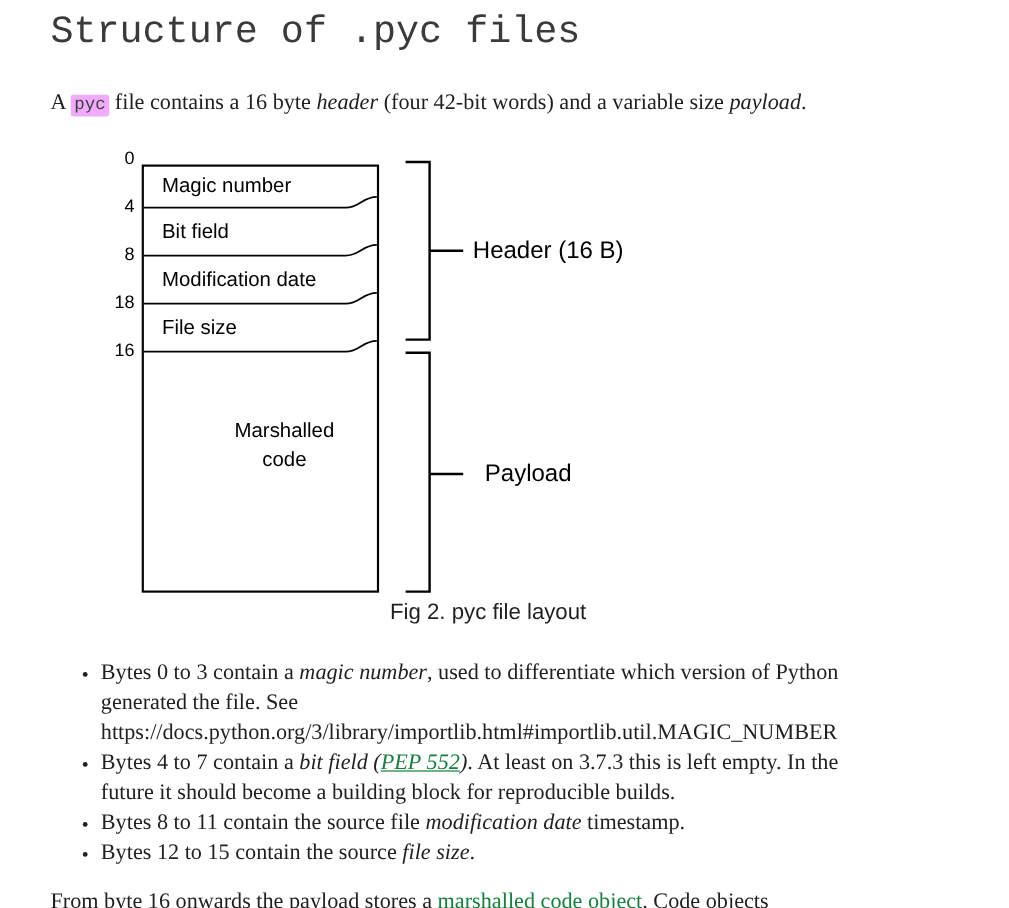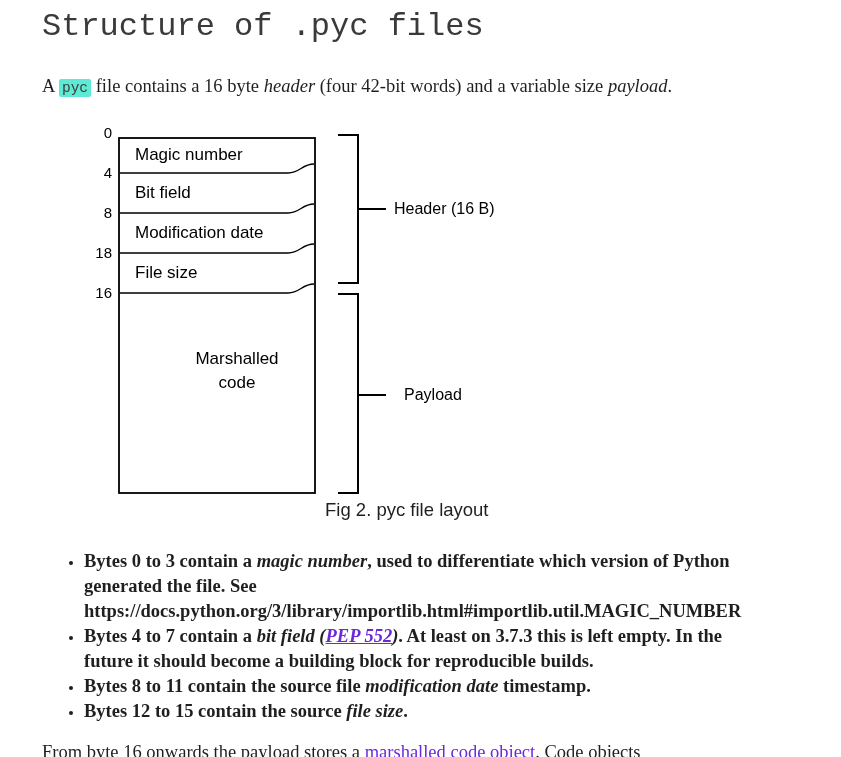--- a/index.html
+++ b/index.html
@@ -25,21 +25,21 @@
     letter-spacing: 0;
   }
   p.intro {
     margin: 28px 0 0 0;
     font-size: 18.5px;
     line-height: 25px;
   }
   code.inline-code {
     font-family: "Liberation Mono", monospace;
     font-size: 14.5px;
-    background: #5eead4;
+    background: #f0abfc;
     color: #3c3c3c;
     padding: 1px 3px;
     border-radius: 2px;
   }
   em { font-style: italic; text-align: center; }
 
   
   .figure-wrap {
     position: relative;
     margin-top: 21px;
@@ -62,45 +62,44 @@
     font-size: 17px; line-height: 22px;
   }
   .payload-box-text {
     position: absolute;
     left: 77px; top: 225px; width: 236px;
     text-align: center;
     font-family: "Liberation Sans", sans-serif;
     font-size: 17px; line-height: 24px;
     color: #000;
   }
-  .brace-label { font-size: 16px; line-height: 22px; }
+  .brace-label { font-size: 20px; line-height: 22px; }
   .fig-caption {
     position: absolute;
     left: 283px; top: 376px;
     font-family: Liberation Sans, sans-serif;
     font-size: 18.5px; line-height: 24px;
     color: #1f1f1f;
   }
 
   
   ul.byte-list {
     margin: 27px 0 16px 0;
     padding: 0 0 0 42px;
     list-style: disc outside;
-    font-weight: bold;
   }
   ul.byte-list li {
     font-size: 18.5px;
     line-height: 25px;
     max-width: 660px;
   }
   ul.byte-list li::marker { color: #1f1f1f; font-size: 15px; }
 
   a.doc-link {
-    color: #6d28d9;
+    color: #15803d;
     text-decoration: underline;
   }
   a.doc-link.italic { font-style: italic; }
 
   p.outro {
     margin: 16px 0 0 0;
     font-size: 18.5px;
     line-height: 25px;
   }
 </style>

